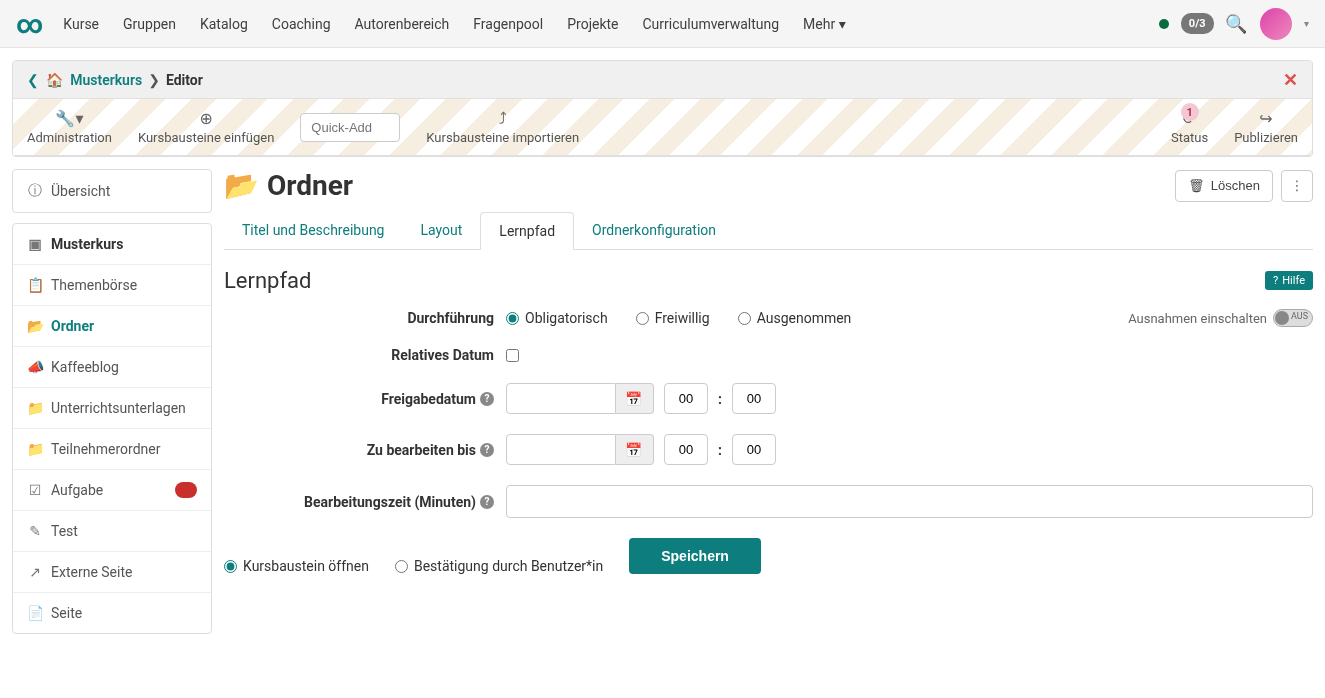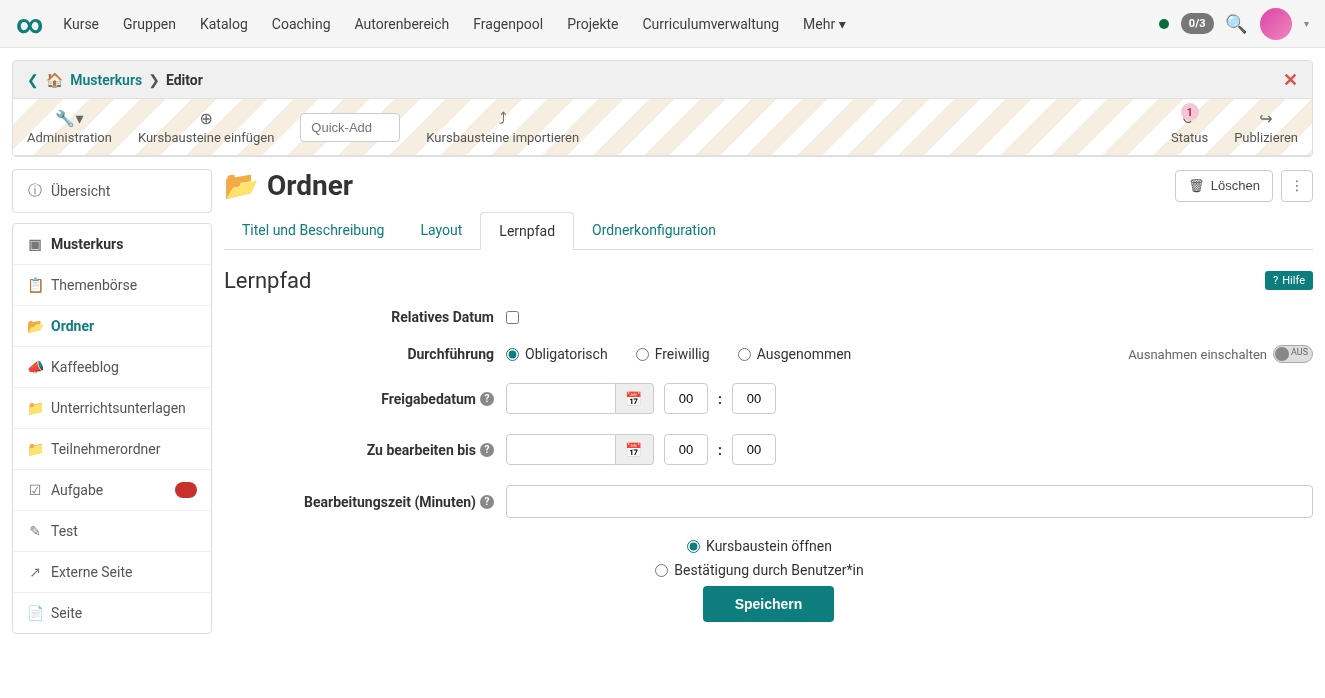--- a/index.html
+++ b/index.html
@@ -232,27 +232,20 @@
 
     <div class="section-head">
       <h2>Lernpfad</h2>
       <span class="help-badge">
         <span>?</span>
         <span>Hilfe</span>
       </span>
     </div>
 
     <div class="form-row">
-      <div class="form-label">Relatives Datum</div>
-      <div class="form-ctrl">
-        <input type="checkbox" style="">
-      </div>
-    </div>
-
-    <div class="form-row">
       <div class="form-label">Durchführung</div>
       <div class="form-ctrl">
         <label class="radio-opt">
           <input type="radio" name="exec" checked="" style="">
           <span>Obligatorisch</span>
         </label>
         <label class="radio-opt">
           <input type="radio" name="exec" style="">
           <span>Freiwillig</span>
         </label>
@@ -260,20 +253,27 @@
           <input type="radio" name="exec" style="">
           <span>Ausgenommen</span>
         </label>
         <div class="toggle-wrap">
           <span>Ausnahmen einschalten</span>
           <div class="toggle">
             <span class="knob"></span>
             <span class="txt">AUS</span>
           </div>
         </div>
+      </div>
+    </div>
+
+    <div class="form-row">
+      <div class="form-label">Relatives Datum</div>
+      <div class="form-ctrl">
+        <input type="checkbox" style="">
       </div>
     </div>
 
     <div class="form-row">
       <div class="form-label">
         <span>Freigabedatum</span>
         <span class="help-q">?</span>
       </div>
       <div class="form-ctrl">
         <div class="date-input">
@@ -310,21 +310,21 @@
       <div class="form-label">
         <span>Bearbeitungszeit (Minuten)</span>
         <span class="help-q">?</span>
       </div>
       <div class="form-ctrl">
         <input class="text-input" type="text" value="" style="">
       </div>
     </div>
 
     <div class="form-row" style="align-items:flex-start">
-      <div class="form-ctrl" style="flex-direction:column;align-items:center;gap:8px">
+      <div class="form-ctrl" style="flex-direction:row;align-items:flex-end;gap:8px">
         <label class="radio-opt">
           <input type="radio" name="crit" checked="" style="">
           <span>Kursbaustein öffnen</span>
         </label>
         <label class="radio-opt">
           <input type="radio" name="crit" style="">
           <span>Bestätigung durch Benutzer*in</span>
         </label>
         <button class="btn-primary">Speichern</button>
       </div>

